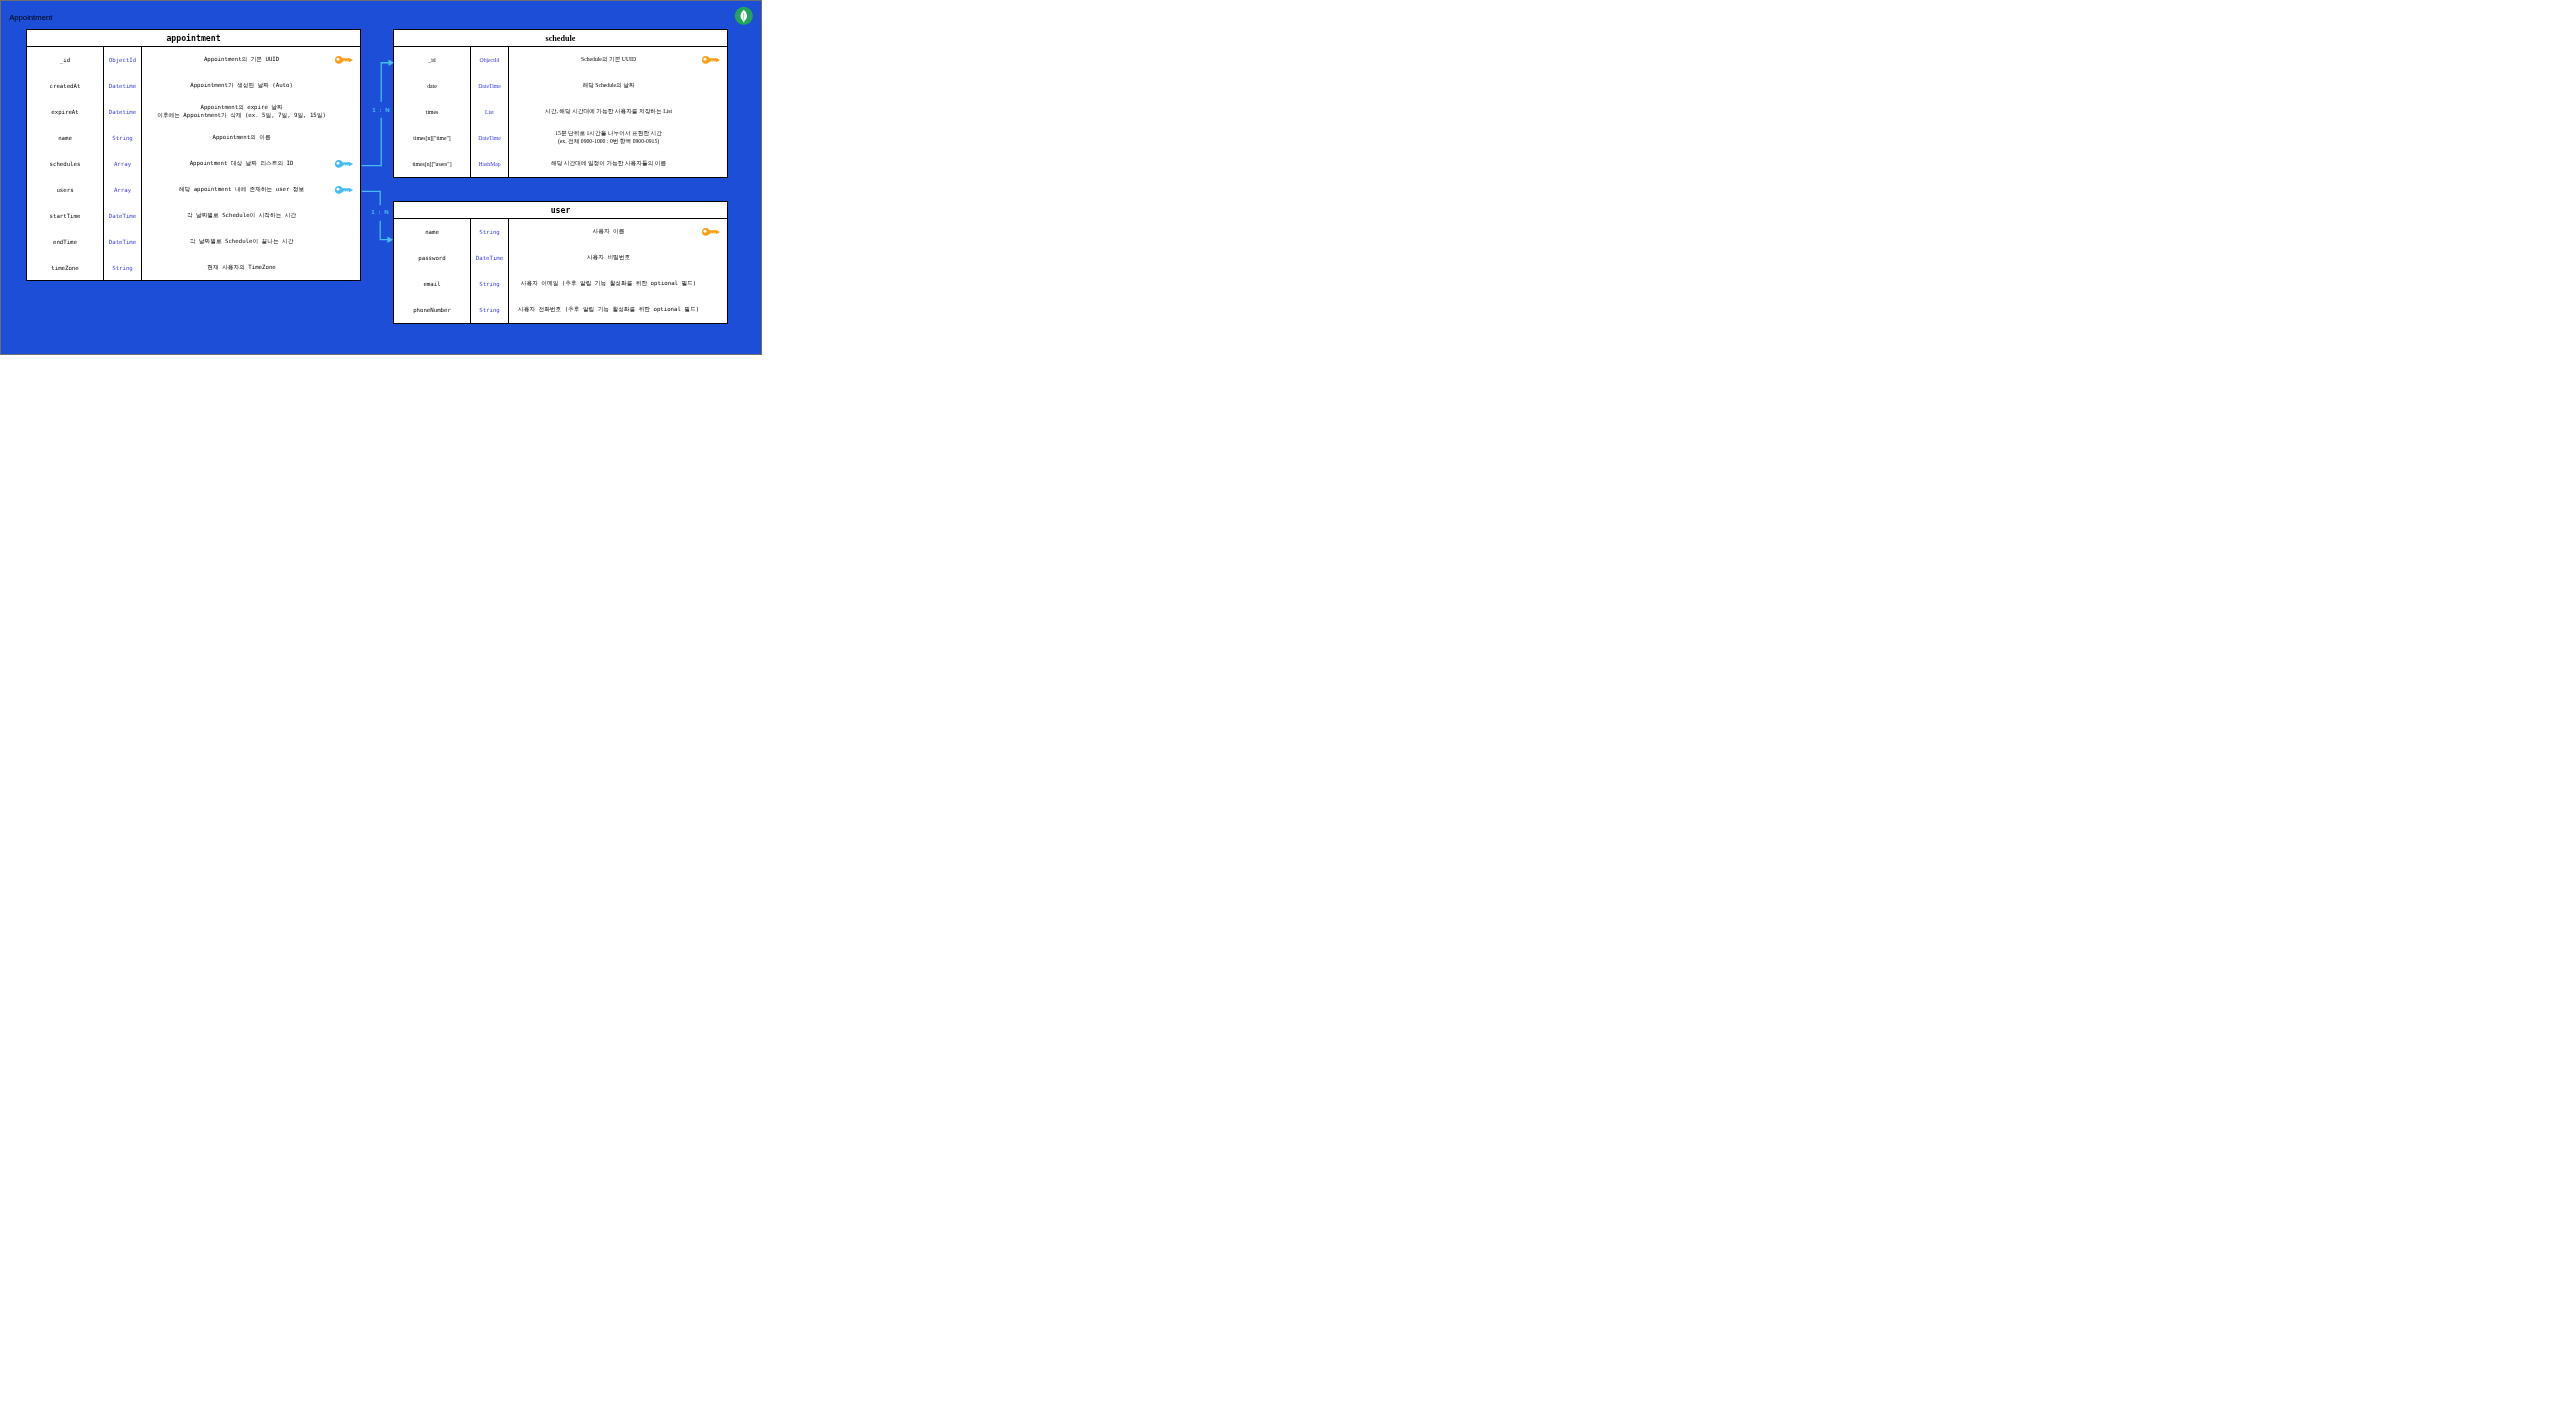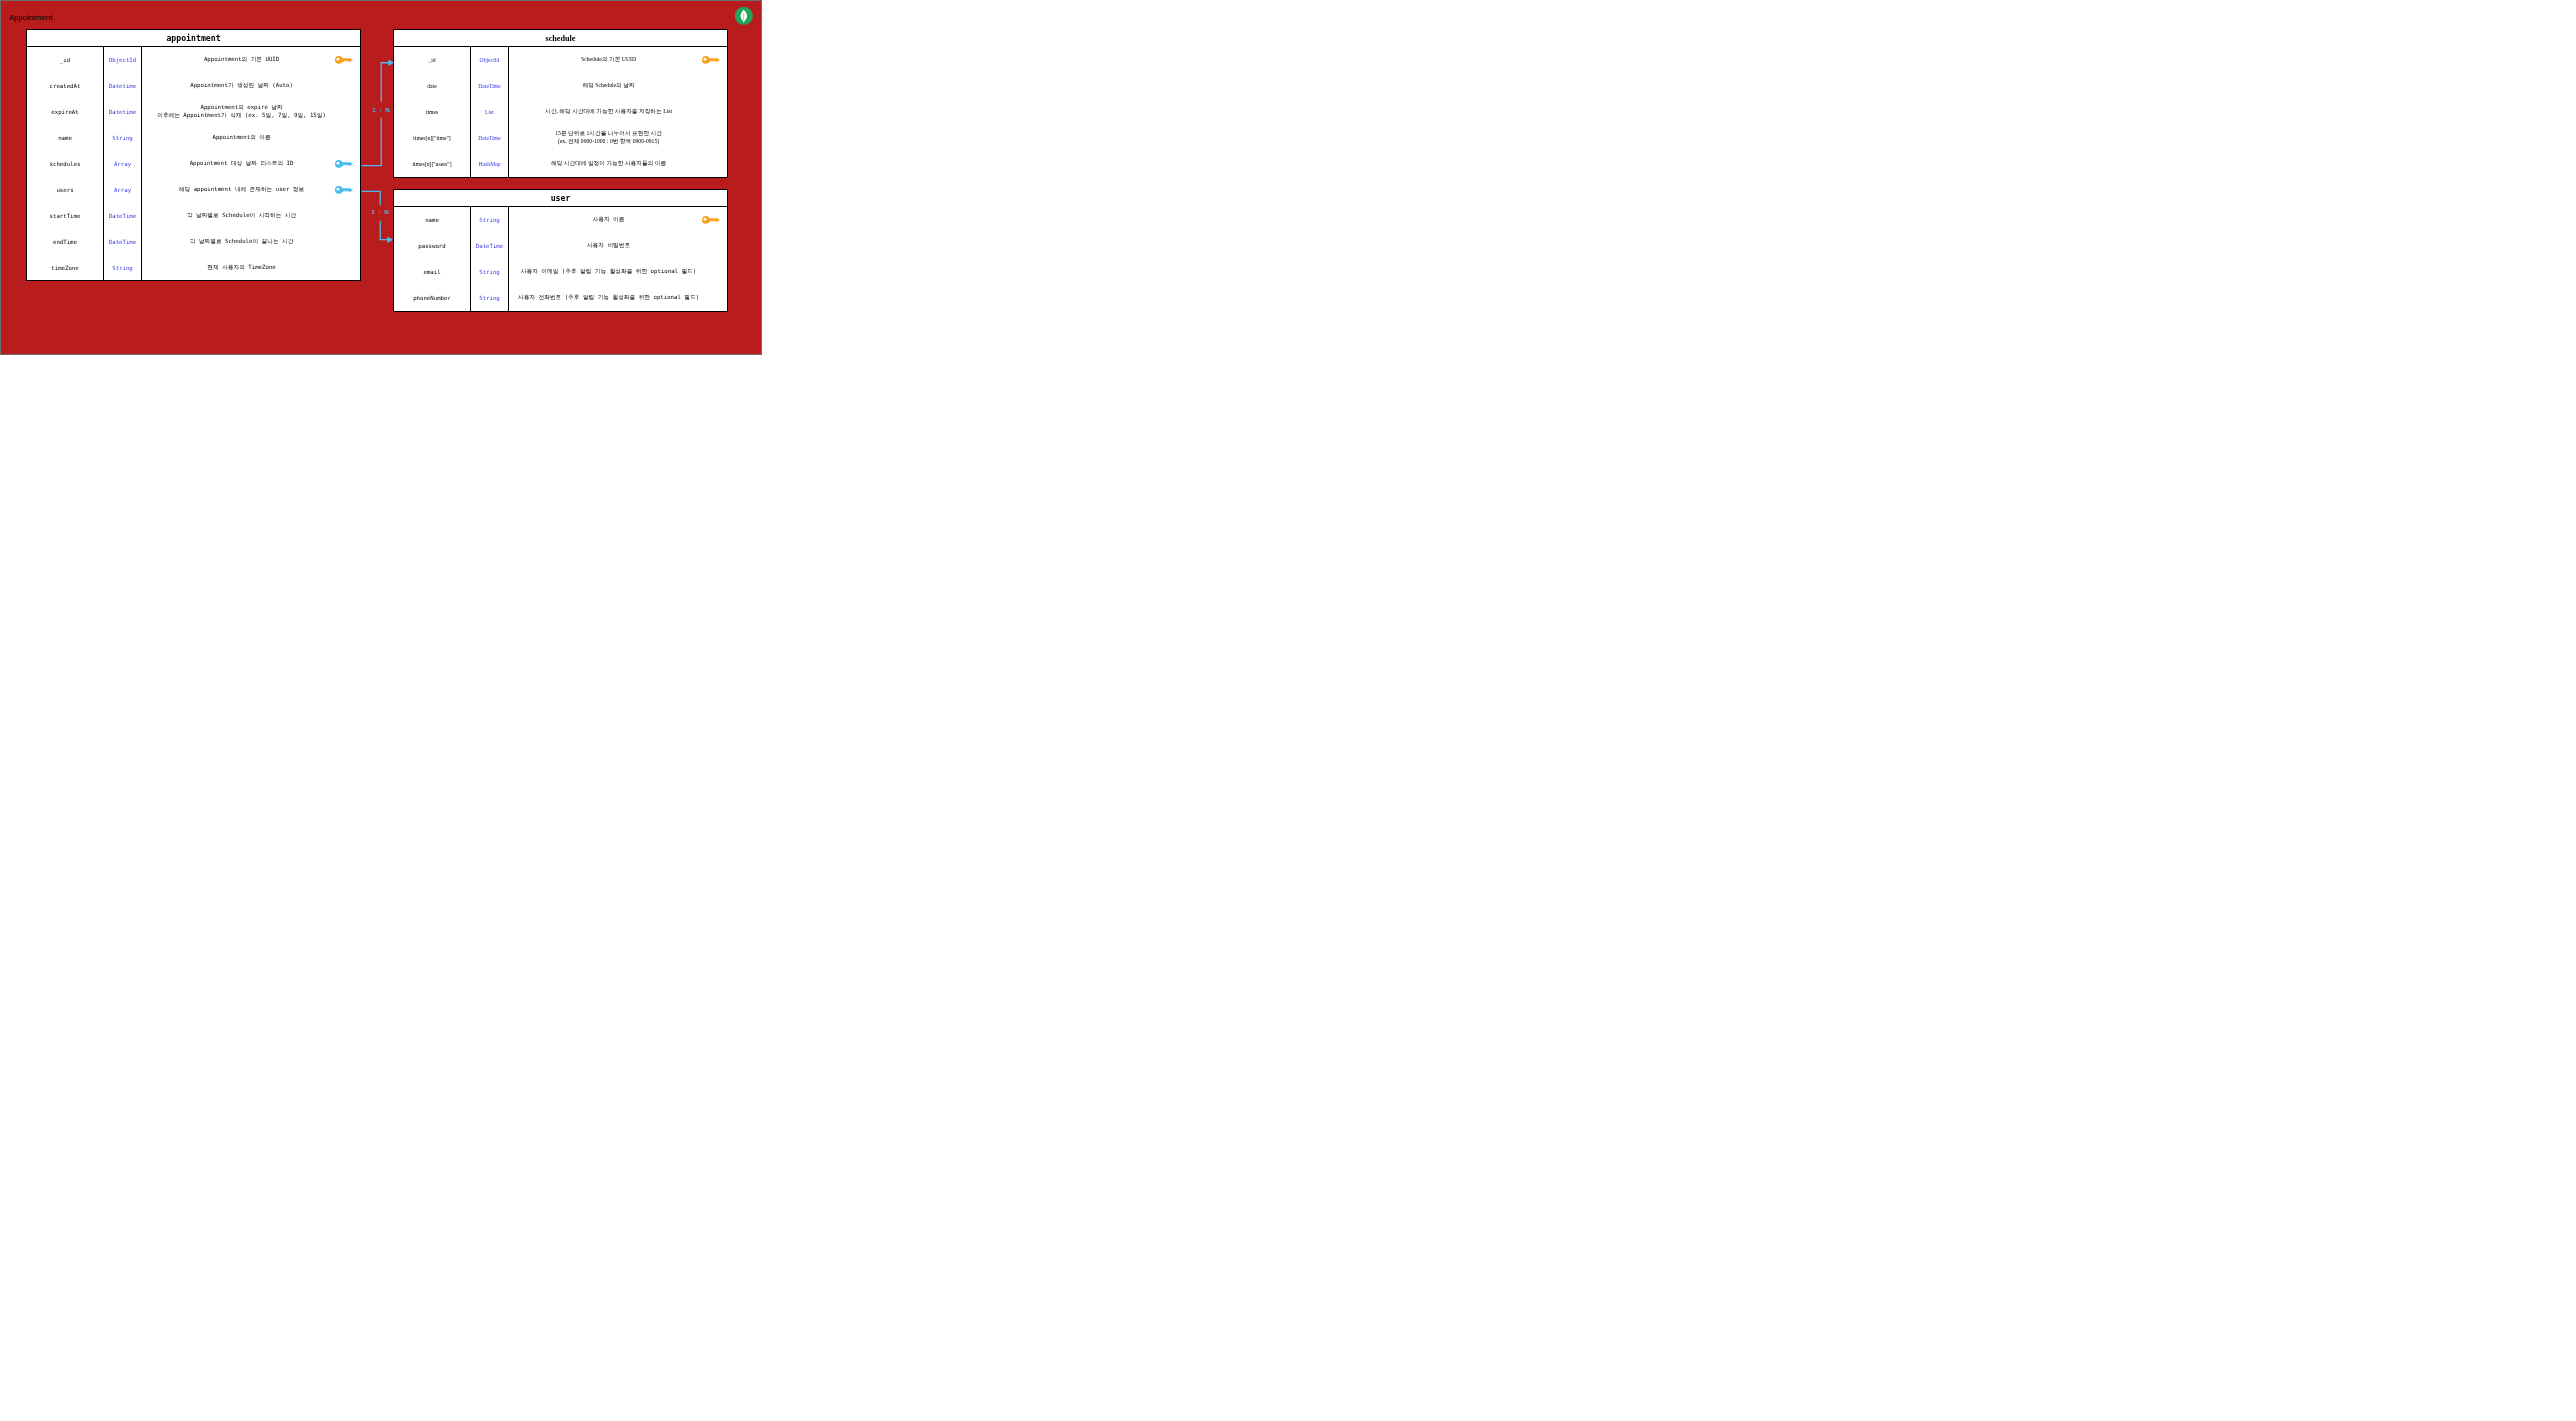--- a/index.html
+++ b/index.html
@@ -1,40 +1,40 @@
 <!DOCTYPE html>
 <html style="font-size:8.2px"><head>
 <meta charset="utf-8">
 <style>
   html,body{margin:0;padding:0;background:#ffffff;}
   .canvas{
     position:relative;
     width:762px;height:355px;
     box-sizing:border-box;
     border:1.5px solid #6e6e6e;
-    background:#b91c1c;
+    background:#1d4ed8;
     font-family:"DejaVu Sans Mono", monospace;
     overflow:hidden;
   }
   .page-label{
     position:absolute;left:8.2px;top:12.4px;
     font-family:"Liberation Sans", sans-serif;
     font-size:7.7px;color:#000;
     white-space:nowrap;
   }
   .mongo-badge{position:absolute;left:733px;top:5.2px;width:19.6px;height:19.6px;}
   .tbl{
     position:absolute;
     box-sizing:border-box;
     border:1.5px solid #000;
     background:#fff;
   }
   .tbl-appointment{left:25px;top:28px;width:335px;height:252px;}
   .tbl-schedule{left:392px;top:28px;width:335px;height:149px;font-family:Liberation Serif, serif;}
-  .tbl-user{left:392px;top:188px;width:335px;height:123px;}
+  .tbl-user{left:392px;top:200px;width:335px;height:123px;}
   .tbl-title{
     box-sizing:border-box;
     height:17px;line-height:17px;
     border-bottom:1.5px solid #000;
     text-align:center;
     font-size:8.2px;font-weight:bold;color:#000;
   }
   .row{display:flex;height:26px;}
   .cell{
     box-sizing:border-box;

